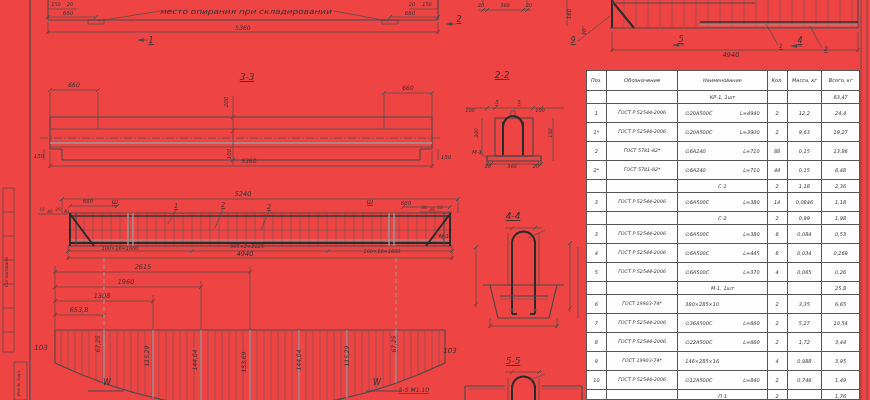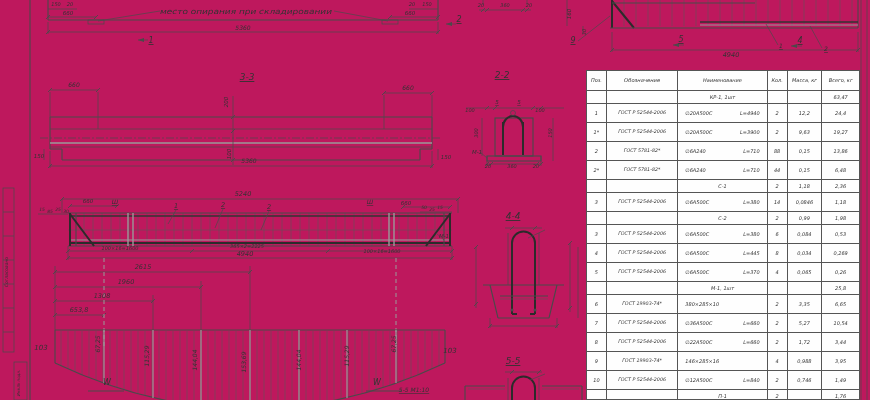--- a/index.html
+++ b/index.html
@@ -1,16 +1,16 @@
 <!DOCTYPE html>
 <html><head>
 <meta charset="utf-8">
 <style>
   html,body{margin:0;padding:0;background:#fff;}
-  .sheet{position:relative;width:870px;height:400px;background:#be185d;overflow:hidden;
+  .sheet{position:relative;width:870px;height:400px;background:#ef4444;overflow:hidden;
          font-family:"DejaVu Sans",sans-serif;}
   .sheet svg{position:absolute;left:0;top:0;}
   svg text{font-family:"DejaVu Sans",sans-serif;font-style:italic;fill:#333;text-anchor:middle;}
   .s{stroke:#4a4a4a;stroke-width:.7;fill:none}
   .s1{stroke:#4a4a4a;stroke-width:1.1;fill:none}
   .s2{stroke:#333;stroke-width:1.6;fill:none}
   .s3{stroke:#2b2b2b;stroke-width:2;fill:none}
   .th{stroke:#5a5a5a;stroke-width:.55;fill:none}
   .gy{stroke:#9a9a9a;fill:none}
   .tk{stroke:#4a4a4a;stroke-width:.9;fill:none}

